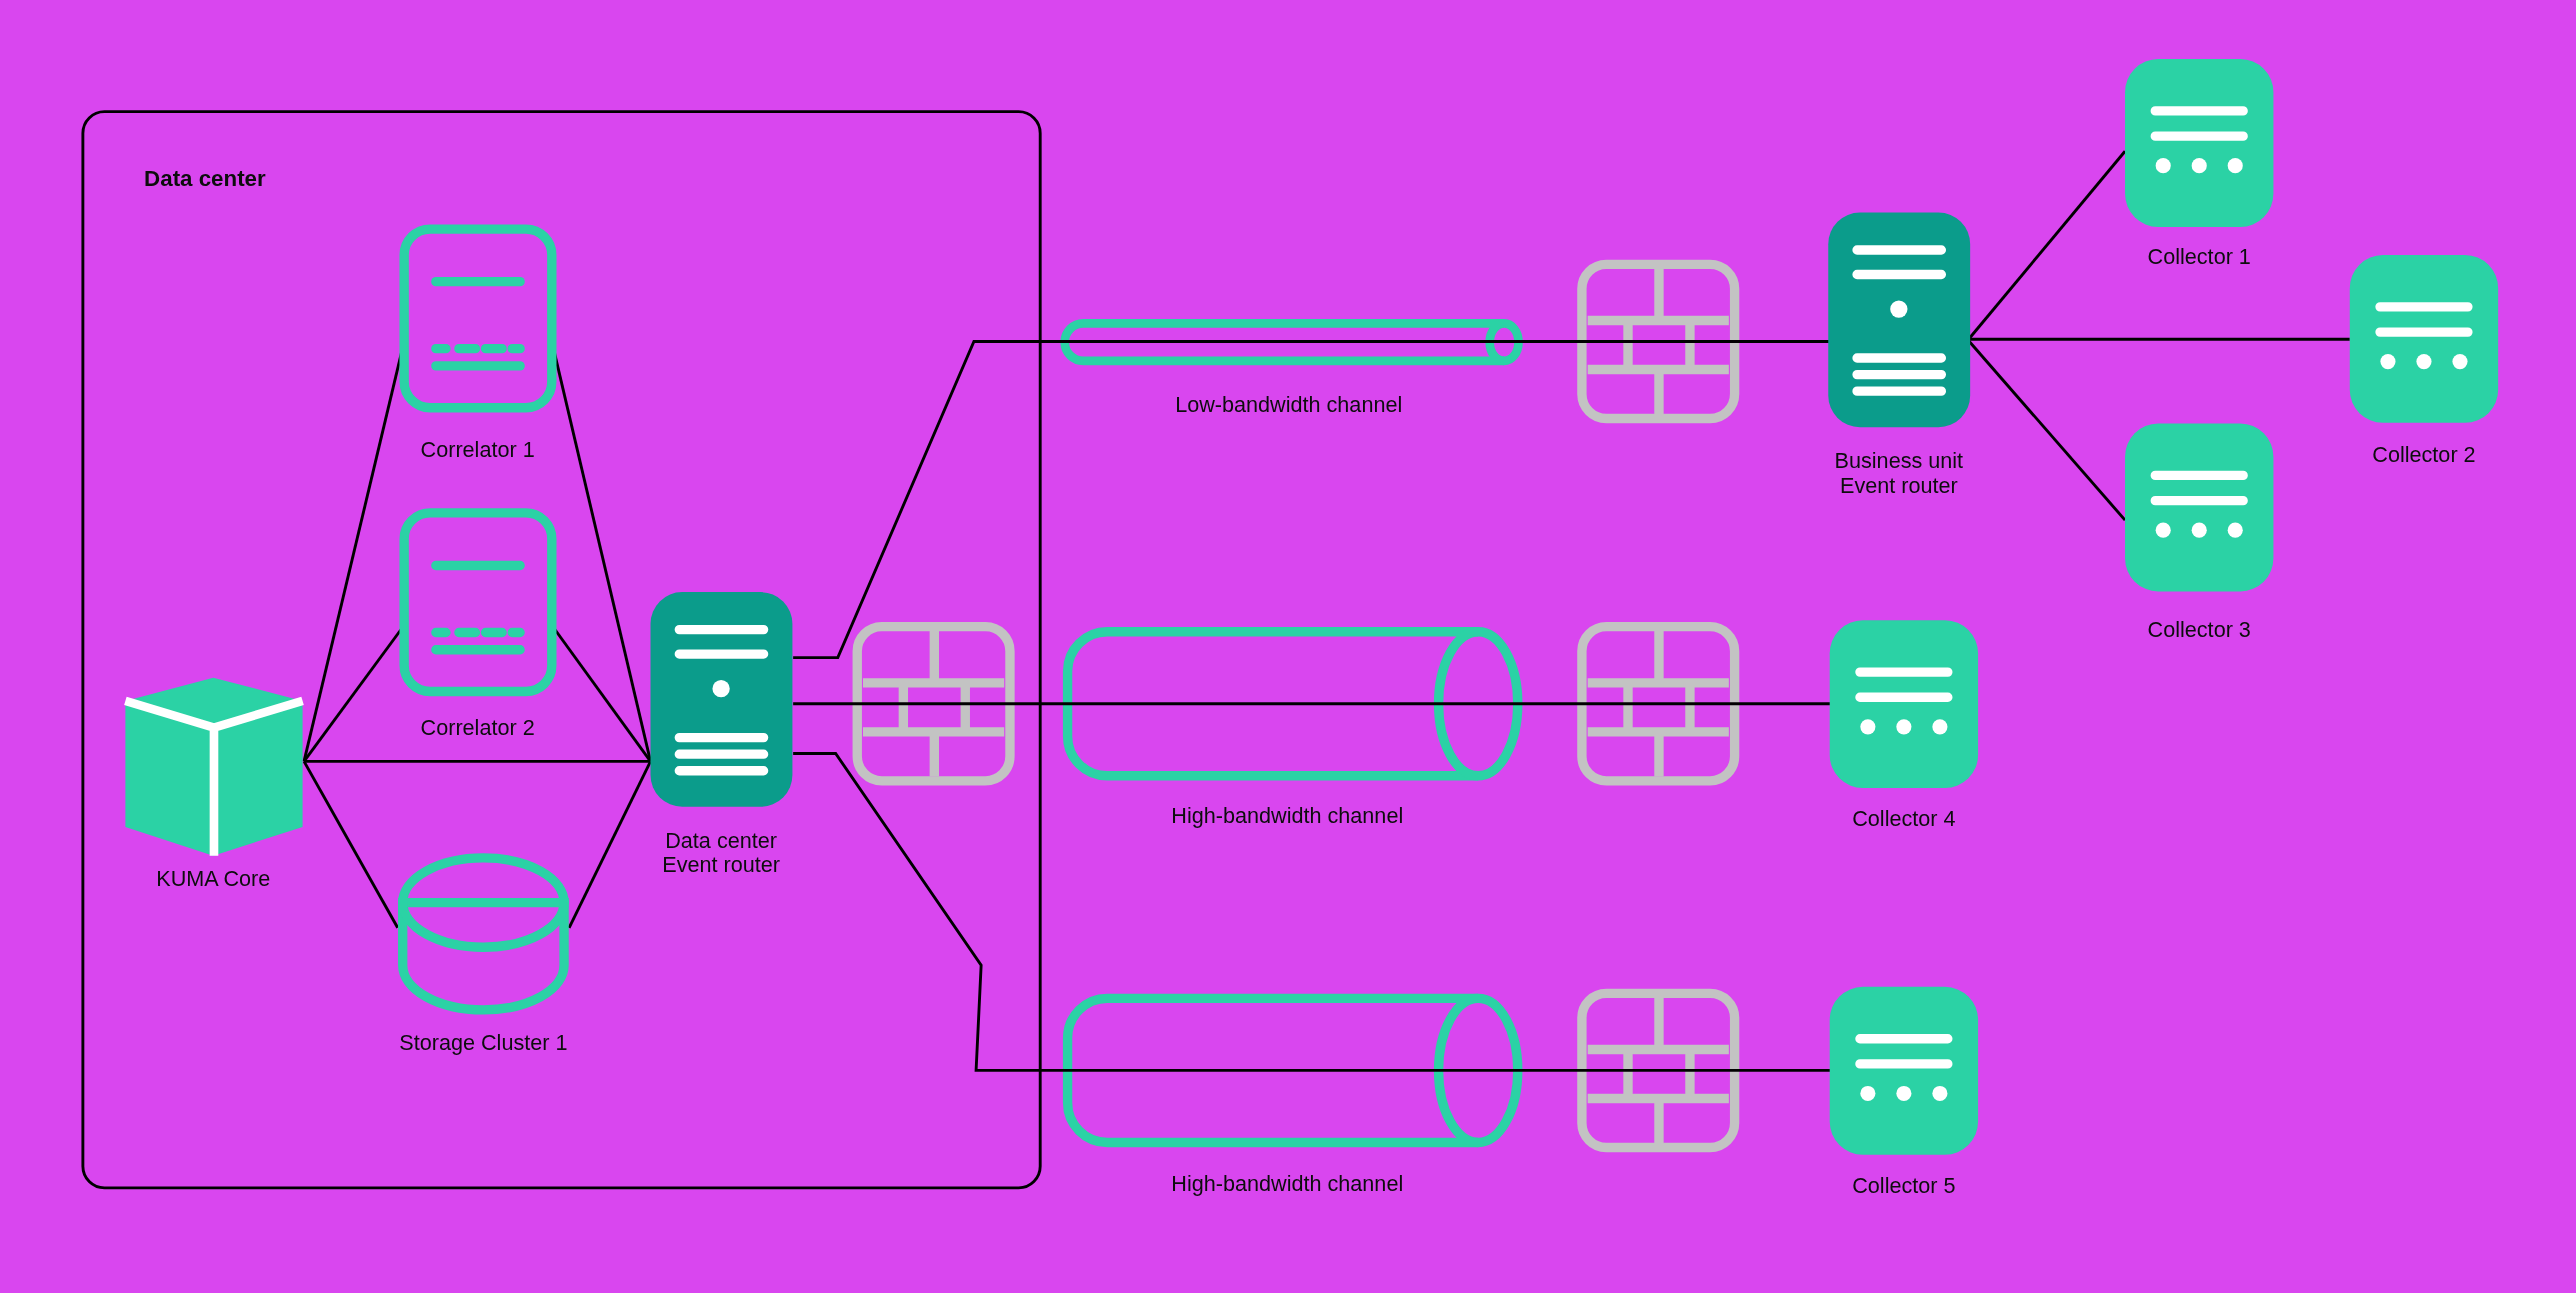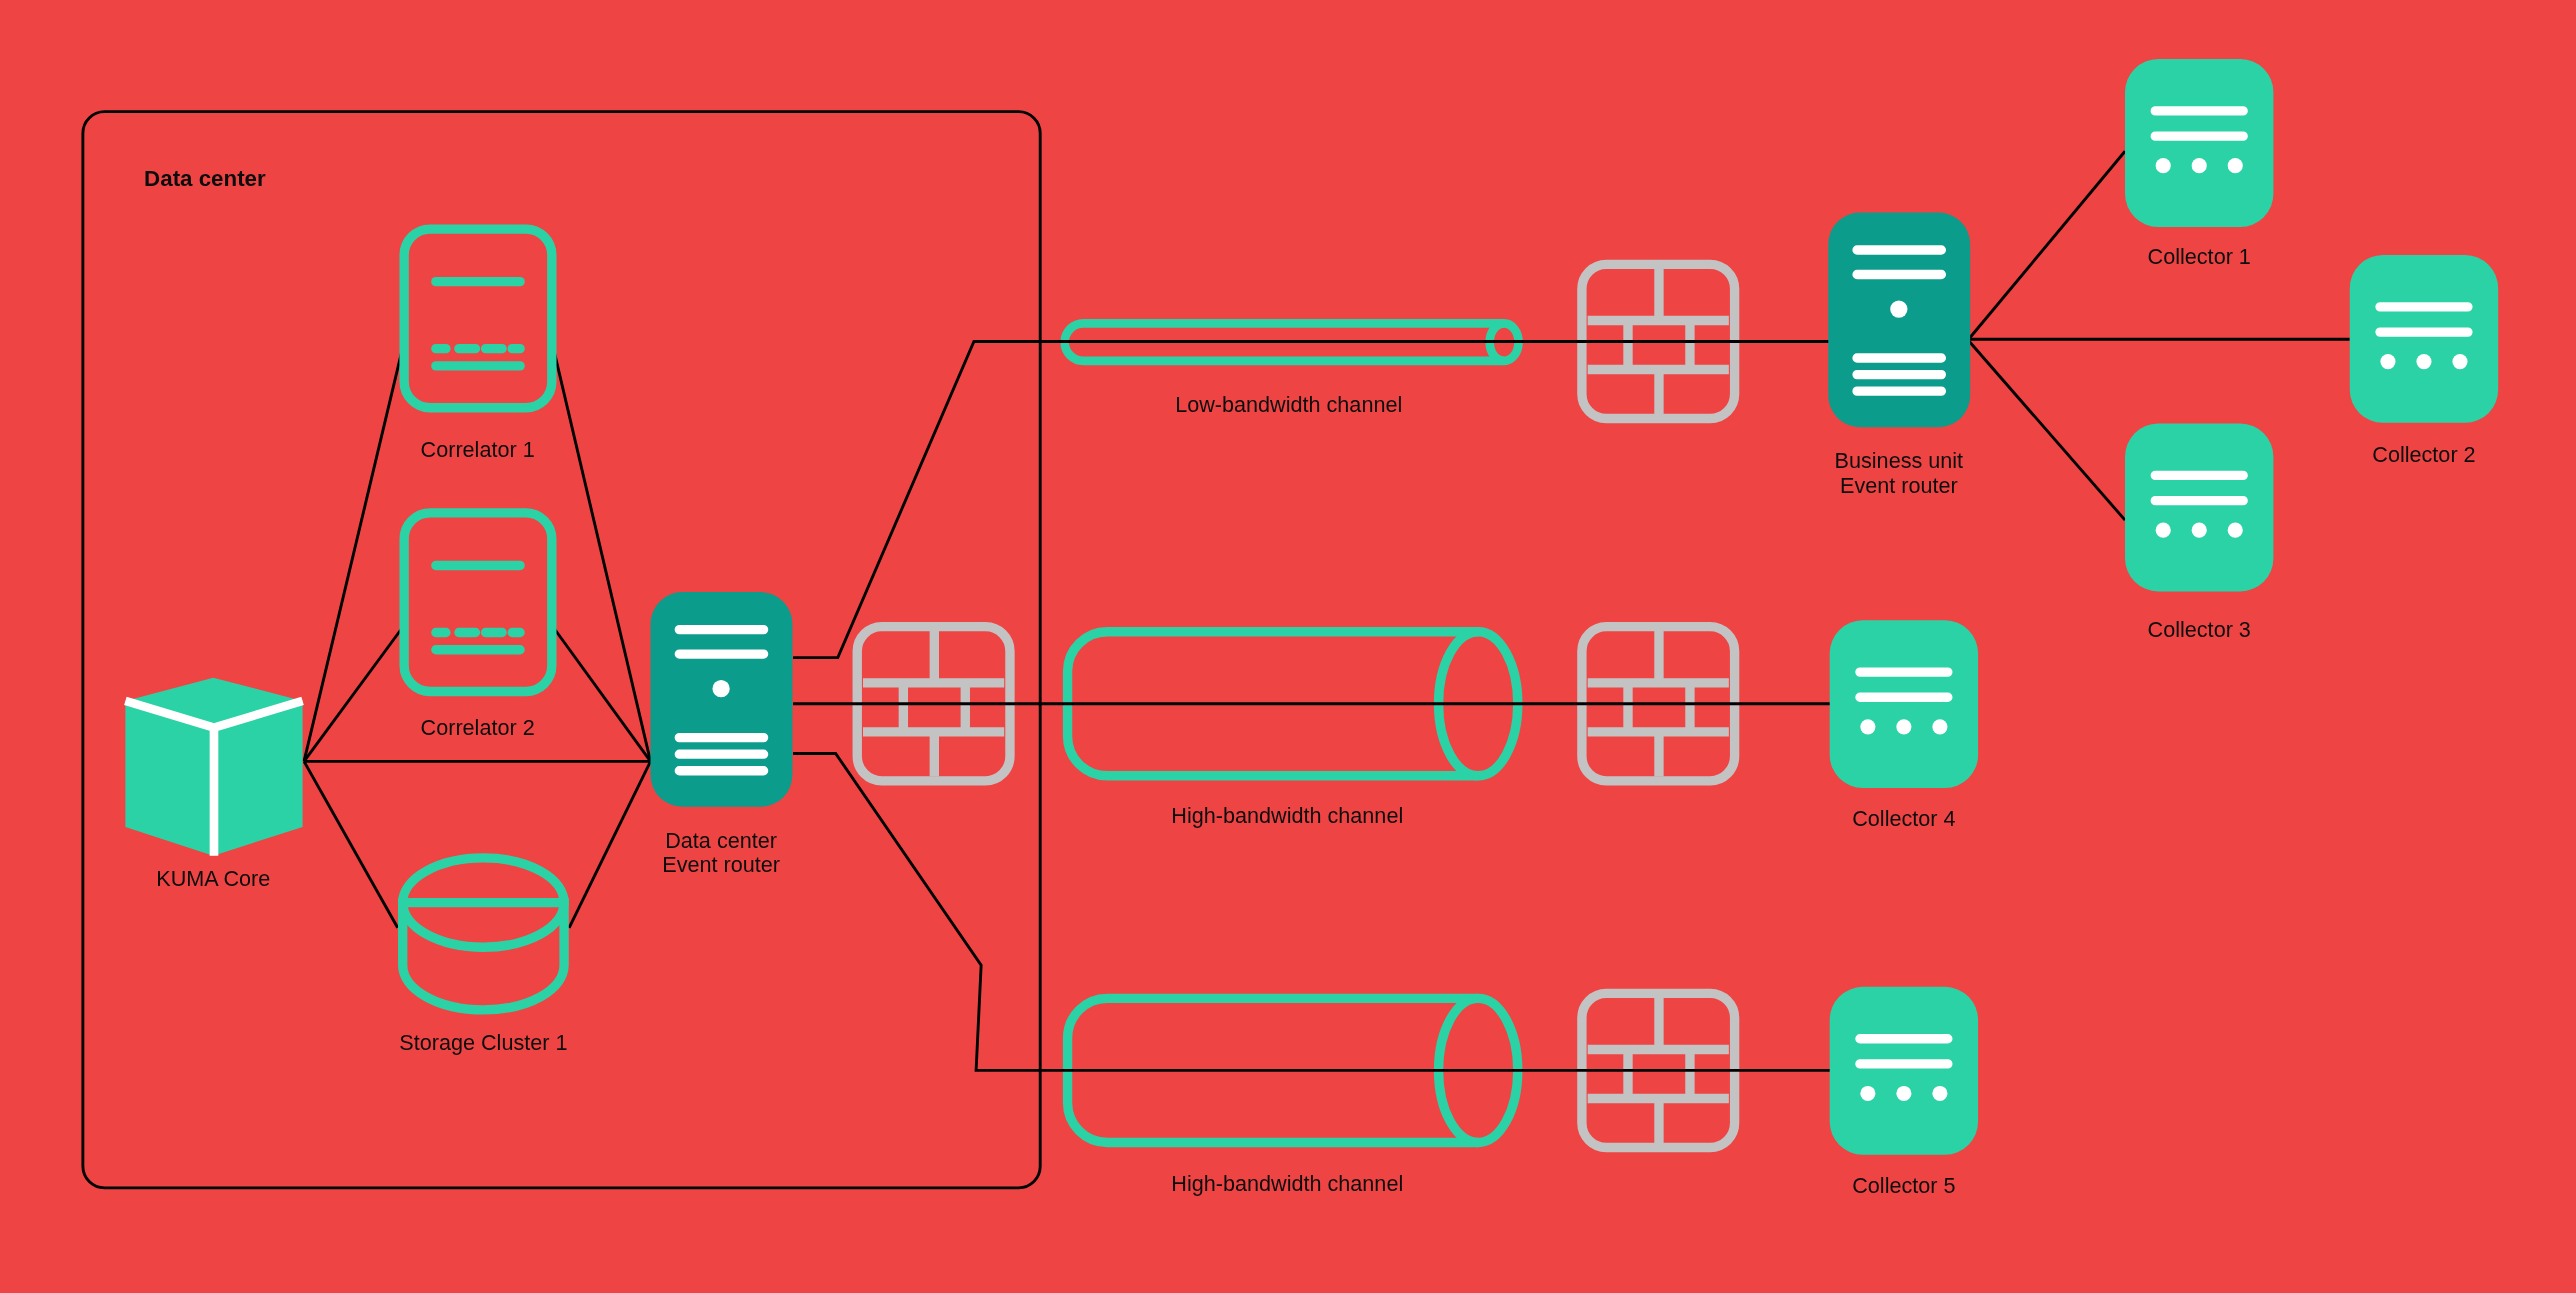--- a/index.html
+++ b/index.html
@@ -1,16 +1,16 @@
 <!DOCTYPE html>
 <html style="font-size:11.5px"><head>
 <meta charset="utf-8">
 <style>
   html, body { margin: 0; padding: 0; background: #ffffff; height: 100%; }
-  .stage { width: 100%; height: 100%; background: #ef4444; }
+  .stage { width: 100%; height: 100%; background: #d946ef; }
   svg { display: block; width: 100%; height: 100%; }
   text {
     font-family: "Liberation Sans", "DejaVu Sans", sans-serif;
     fill: #0d0d0d;
     font-size: 30px;
   }
   .title { font-weight: 700; font-size: 31px; }
   .lbl { text-anchor: middle; }
   .conn { stroke: #000000; stroke-width: 4; fill: none; }
   .teal-stroke { stroke: #2bd2a5; fill: none; }

